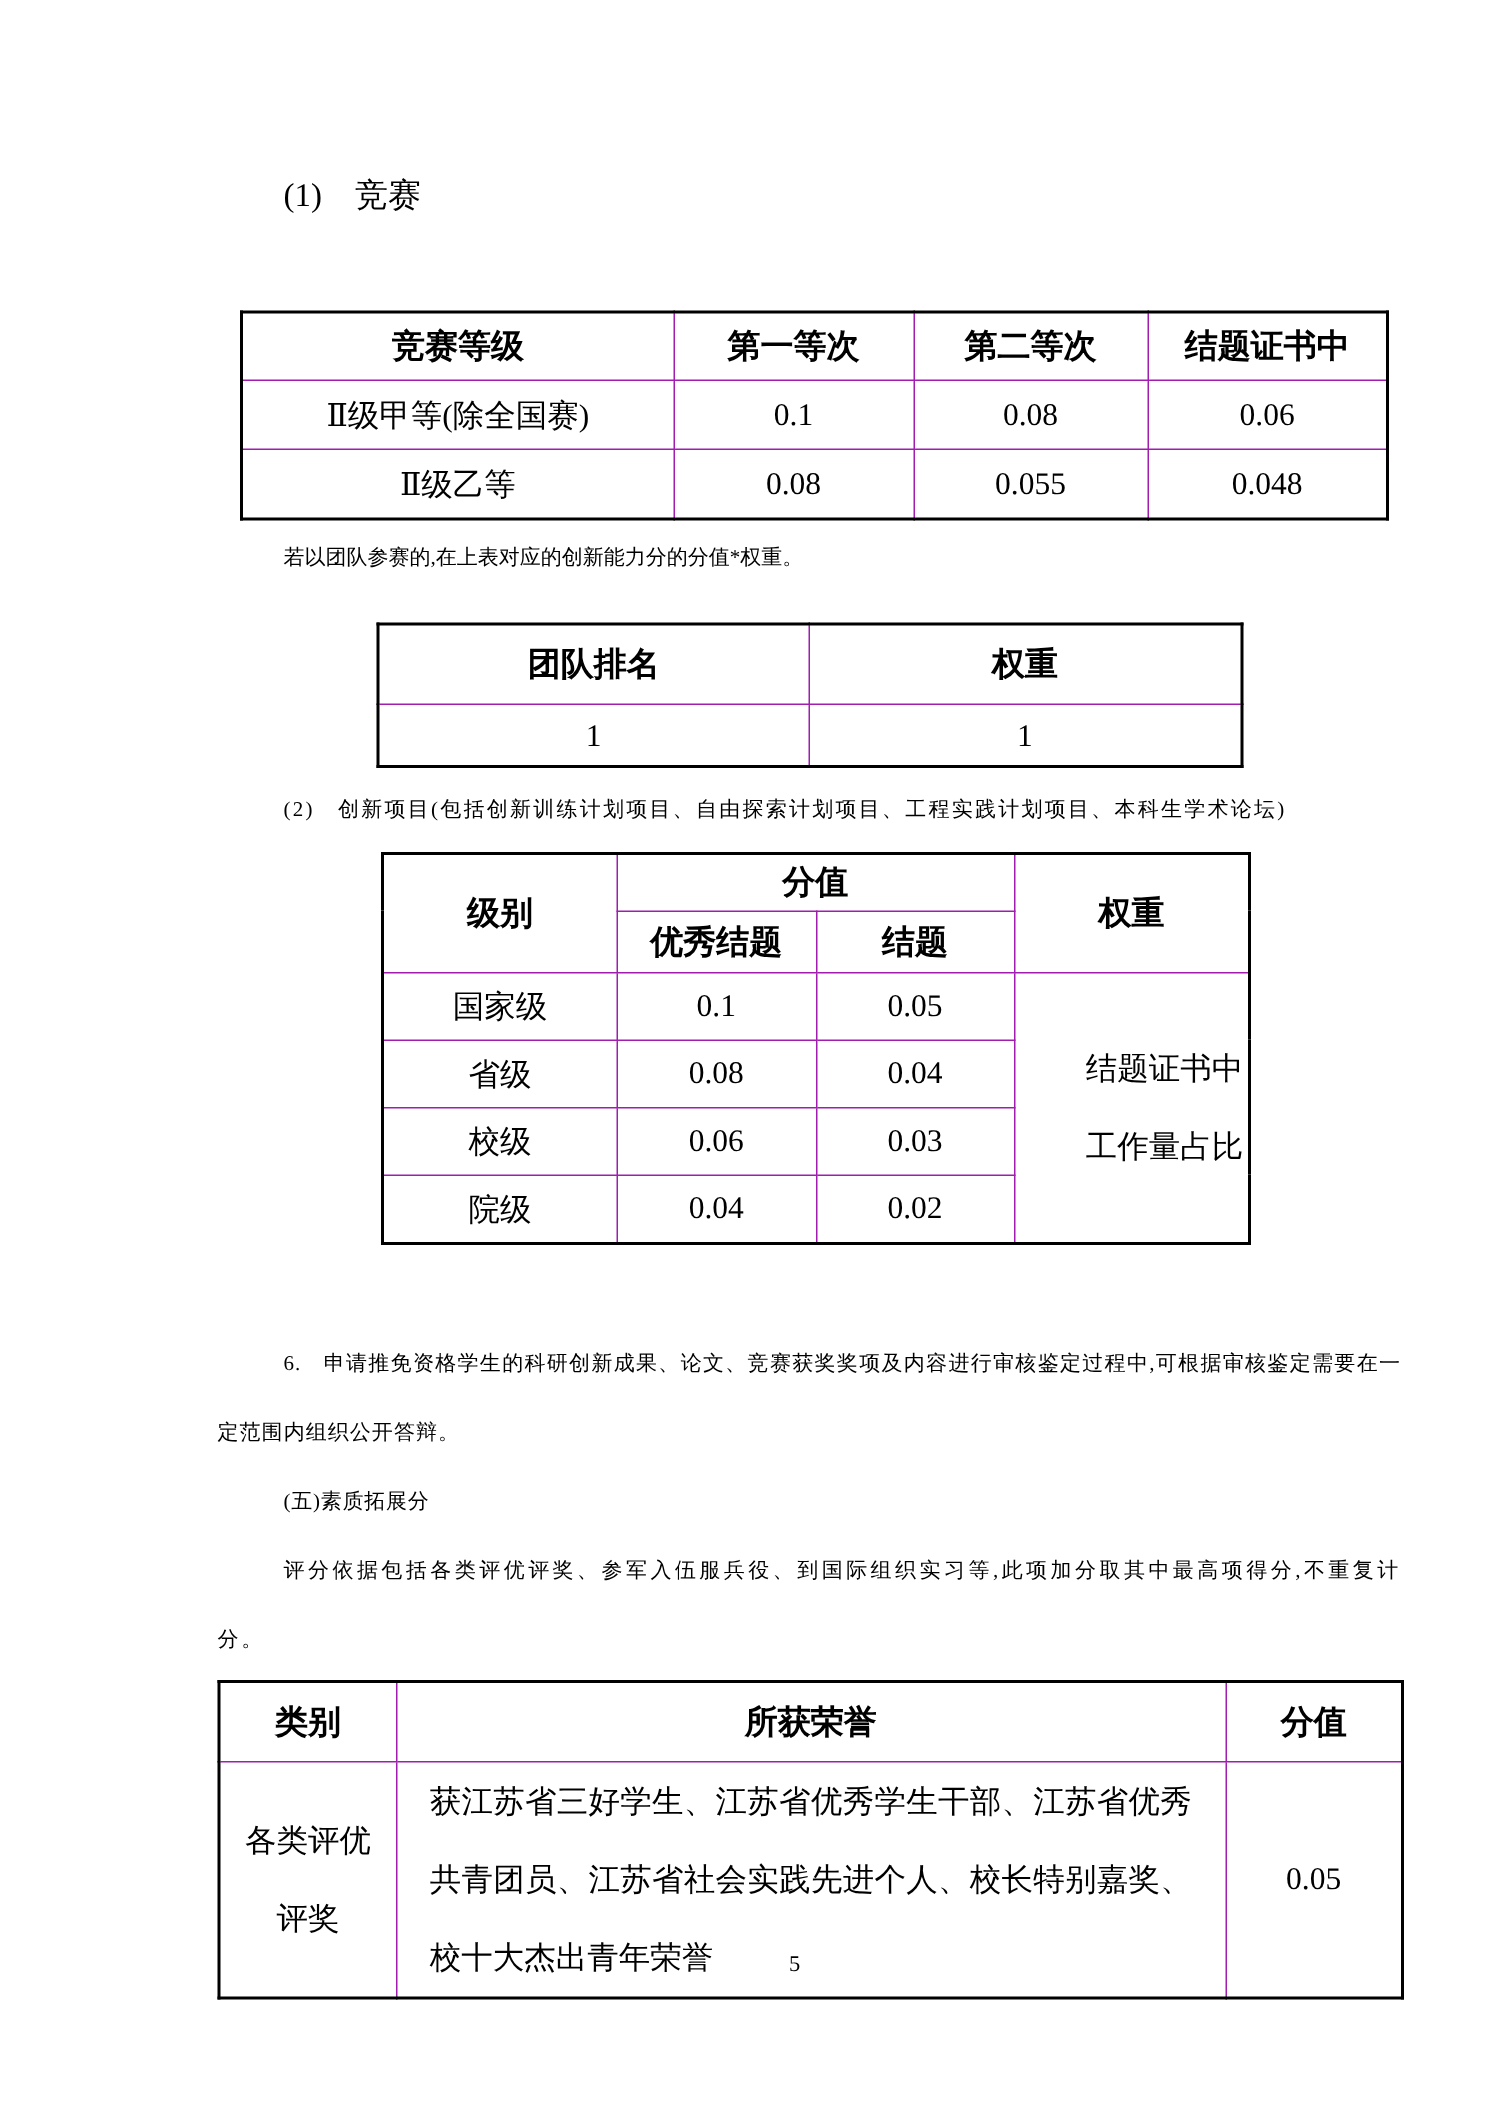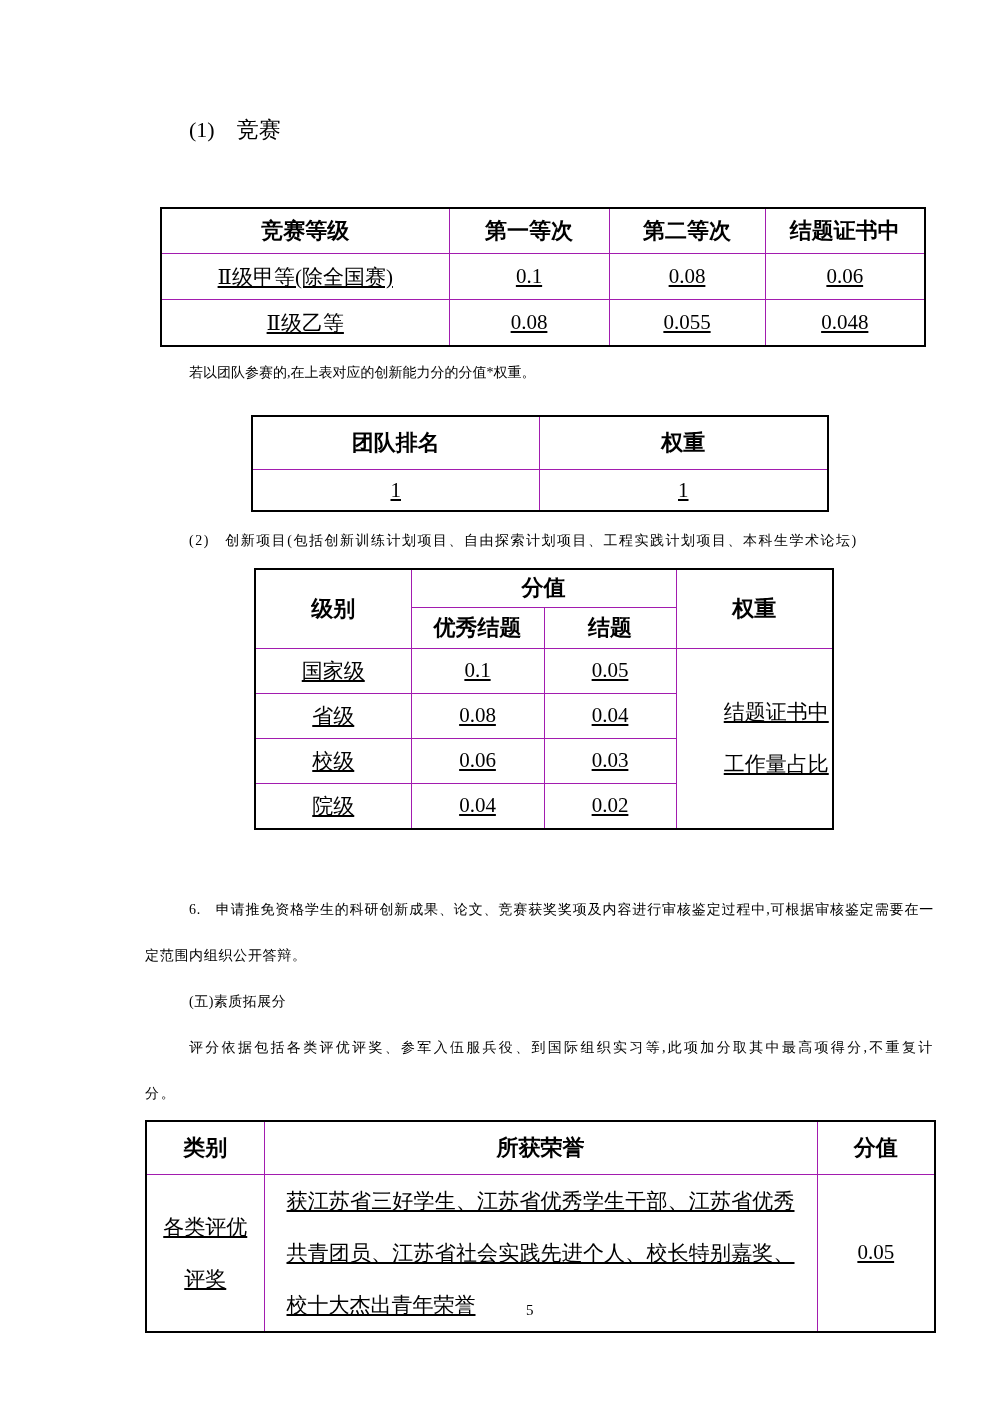--- a/index.html
+++ b/index.html
@@ -14,21 +14,21 @@
   .indent{text-indent:44px;}
   .note{line-height:44px;margin-top:4px;}
   .para-innovation{margin-top:6px;line-height:45px;letter-spacing:1.5px;}
   .para-review{margin-top:57px;letter-spacing:0.7px;}
   .heading-quality{letter-spacing:0.5px;}
   .para-quality{letter-spacing:1.8px;}
 
   table.tbl{border-collapse:collapse;border:2px solid #000;table-layout:fixed;}
   .tbl th,.tbl td{border:1px solid #a21caf;text-align:center;vertical-align:middle;padding:0;}
   .tbl th{font-family:"Liberation Sans","DejaVu Sans",sans-serif;font-weight:bold;font-size:22px;}
-  .tbl td{font-size:21px;text-decoration:underline;}
+  .tbl td{font-size:21px;}
 
   .t1{width:764px;margin:63px 0 0 15px;}
   .t1 th{height:44px;}
   .t1 td{height:45px;}
 
   .t2{width:576px;margin:20px auto 0 auto;}
   .t2 th{height:52px;}
   .t2 td{height:40px;}
 
   .t3{width:578px;margin:5px 0 0 109px;}

